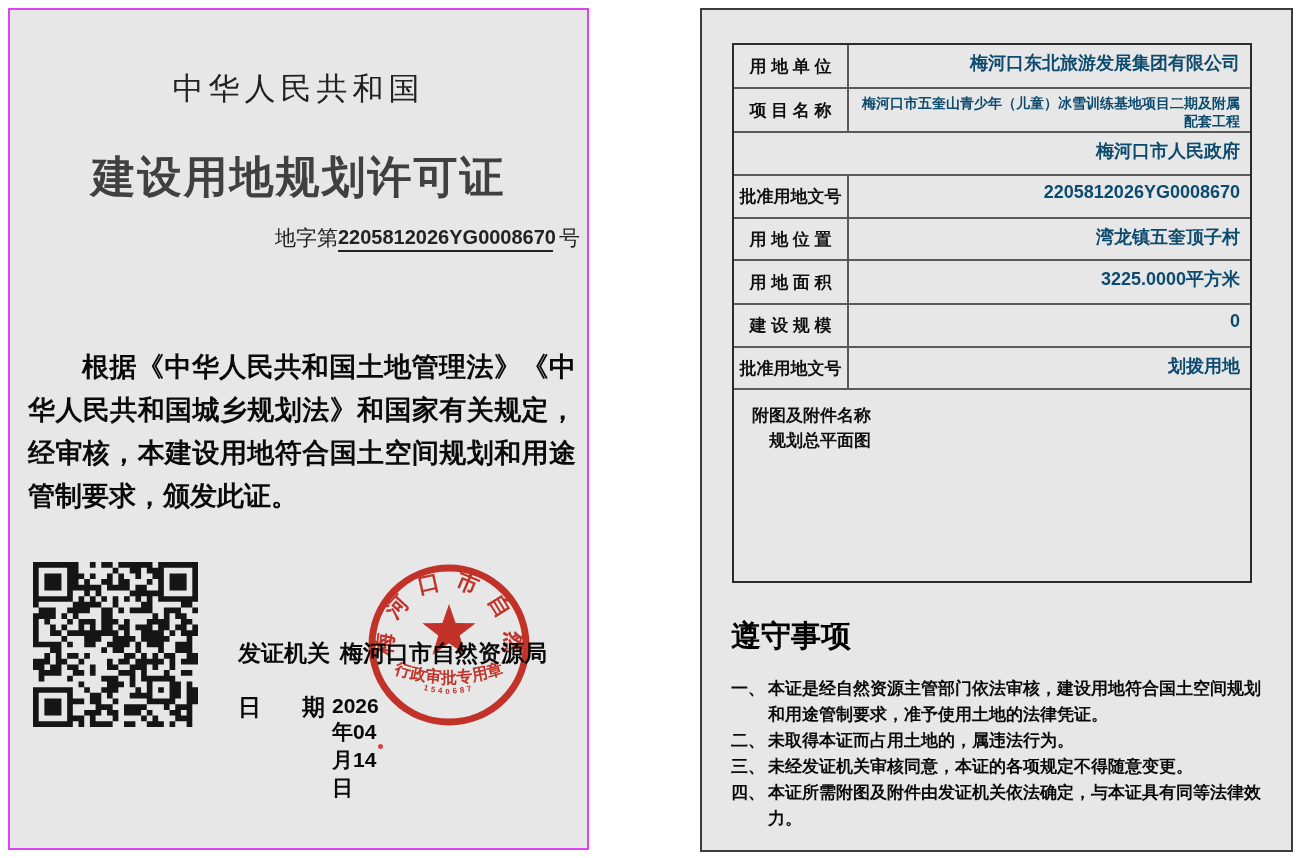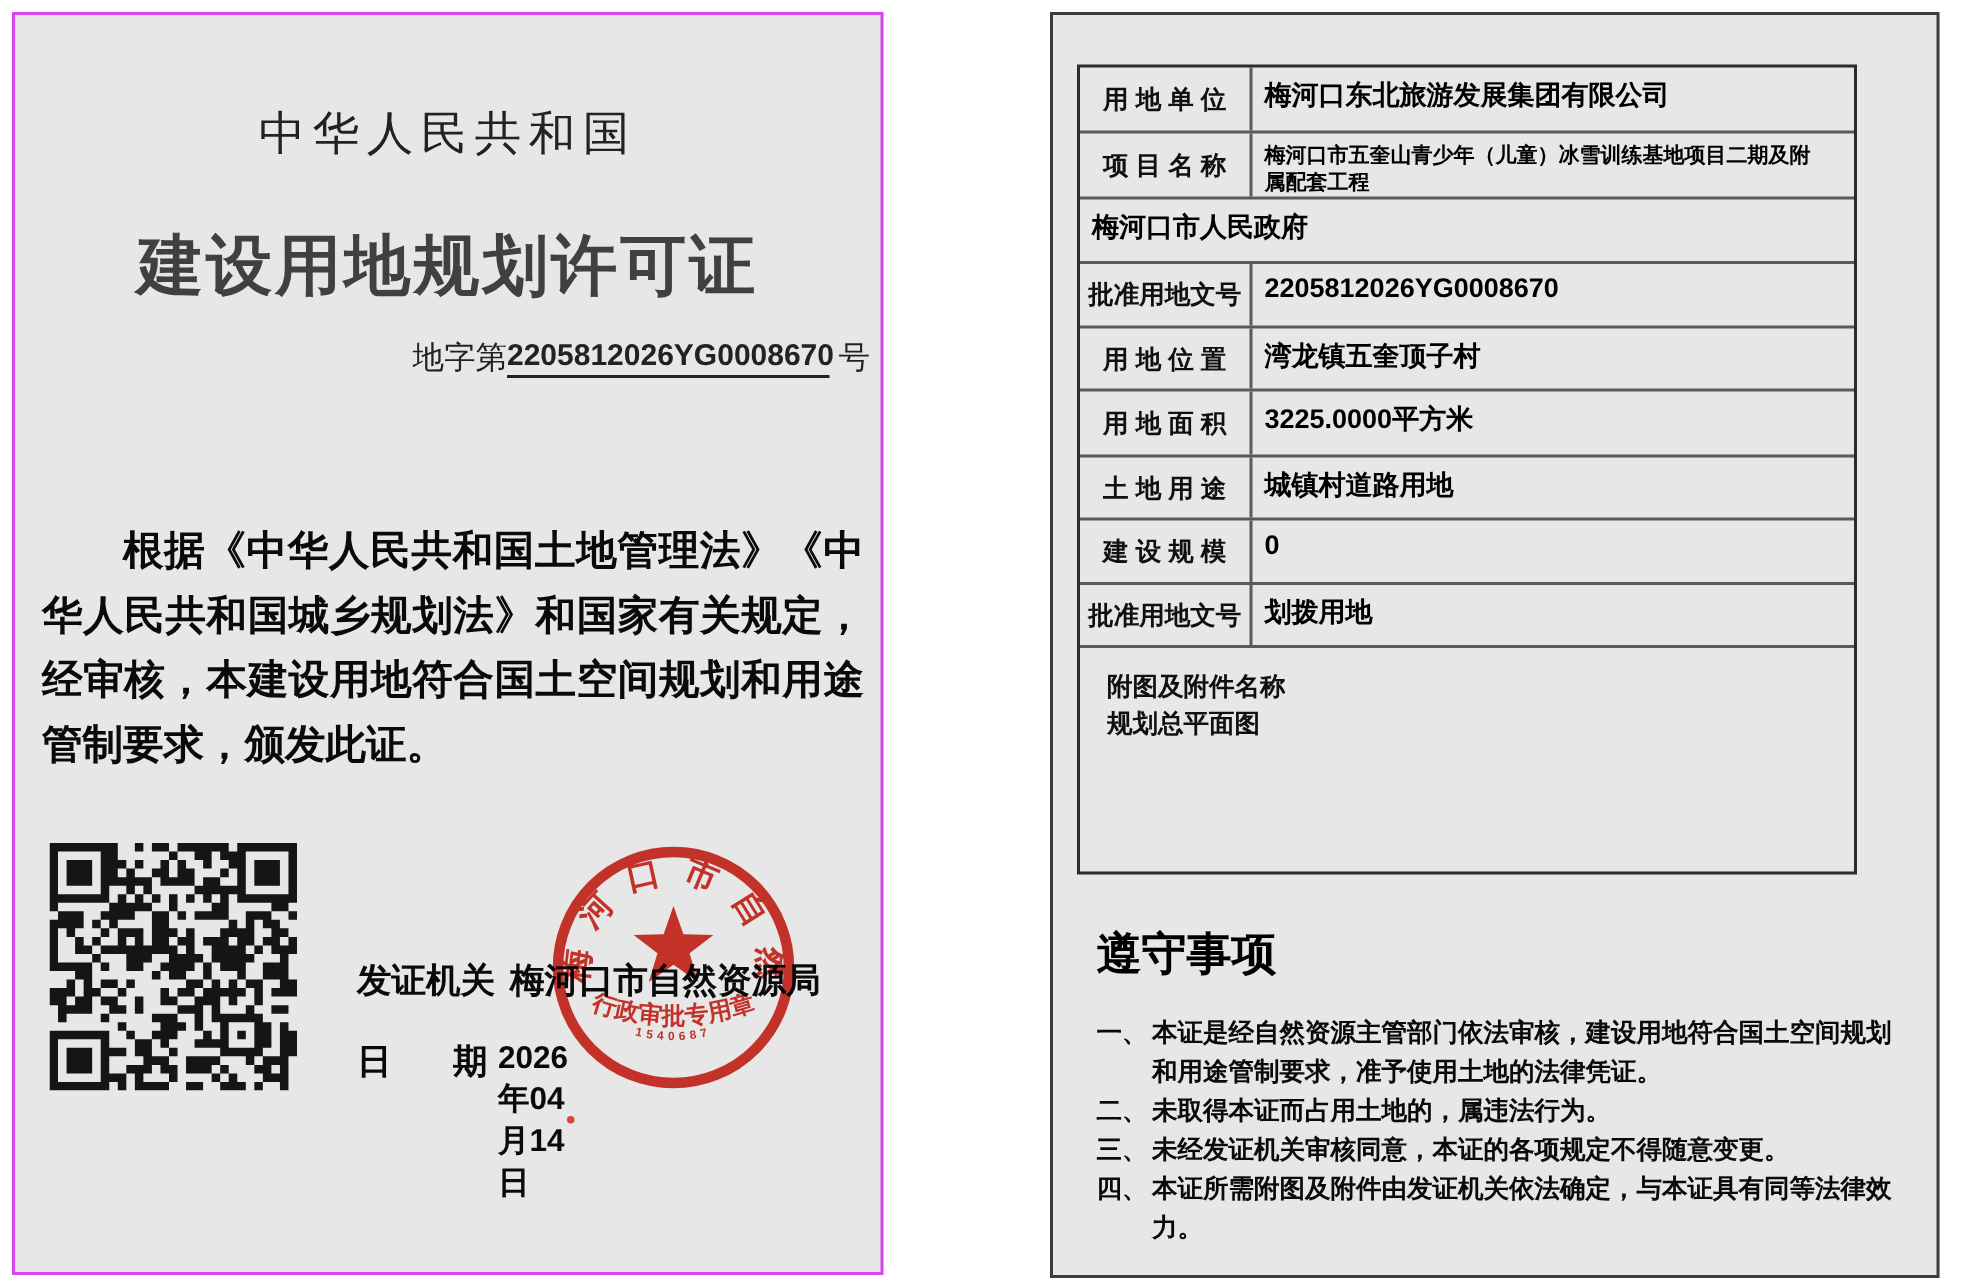--- a/index.html
+++ b/index.html
@@ -30,29 +30,29 @@
   .date-line{position:absolute;left:228px;top:682px;height:30px;color:#0a0a0a;}
   .date-label-l{position:absolute;left:0;top:0;font-size:23px;font-weight:600;}
   .date-label-r{position:absolute;left:64px;top:0;font-size:23px;font-weight:600;}
   .date-value{position:absolute;left:94px;top:2px;font-size:21px;font-weight:600;}
   .red-dot{position:absolute;left:368px;top:734px;width:5px;height:5px;
     background:#d3271d;border-radius:50%;opacity:.85;}
   .seal{position:absolute;left:354px;top:550px;width:170px;height:170px;
     mix-blend-mode:multiply;opacity:.93;}
 
   
-  .info-table{position:absolute;left:16px;top:33px;width:520px;height:540px;
+  .info-table{position:absolute;left:30px;top:33px;width:520px;height:540px;
     box-sizing:border-box;border:2px solid #2b2b2b;display:flex;flex-direction:column;
-    background:transparent;}
+    background:transparent;text-align:right;}
   .t-row{display:flex;box-sizing:border-box;border-bottom:2px solid #5a5a5a;flex:none;}
   .t-row:last-child{border-bottom:none;}
   .t-label{width:113px;flex:none;border-right:2px solid #5a5a5a;display:flex;
     align-items:center;justify-content:center;font-size:17px;font-weight:600;
     color:#101010;white-space:nowrap;}
-  .t-value{flex:1;padding:6px 20px 0 8px;font-size:18px;font-weight:700;color:#000000;}
+  .t-value{flex:1;padding:6px 10px 0 8px;font-size:18px;font-weight:700;color:#0c4a6e;}
   .t-value.small{font-size:14px;line-height:18px;padding-top:5px;}
   .t-attachment{padding:13px 10px 0 18px;font-size:17px;font-weight:700;
     line-height:25px;color:#101010;}
   .notes-title{position:absolute;left:29px;top:606px;font-size:30px;font-weight:700;
     color:#000;}
   .notes{position:absolute;left:29px;top:666px;width:536px;}
   .note{display:flex;font-size:17px;line-height:26px;font-weight:600;color:#0a0a0a;}
   .note-num{width:37px;flex:none;}
   .note-text{flex:1;}
 </style>
@@ -121,24 +121,20 @@
       <div class="t-value">2205812026YG0008670</div>
     </div>
     <div class="t-row" style="height:42px">
       <div class="t-label">用 地 位 置</div>
       <div class="t-value">湾龙镇五奎顶子村</div>
     </div>
     <div class="t-row" style="height:44px">
       <div class="t-label">用 地 面 积</div>
       <div class="t-value">3225.0000平方米</div>
     </div>
-    <div class="t-row" style="height:42px">
-      <div class="t-label">土 地 用 途</div>
-      <div class="t-value">城镇村道路用地</div>
-    </div>
     <div class="t-row" style="height:43px">
       <div class="t-label">建 设 规 模</div>
       <div class="t-value">0</div>
     </div>
     <div class="t-row" style="height:42px">
       <div class="t-label">批准用地文号</div>
       <div class="t-value">划拨用地</div>
     </div>
     <div class="t-row" style="flex:1">
       <div class="t-attachment">

